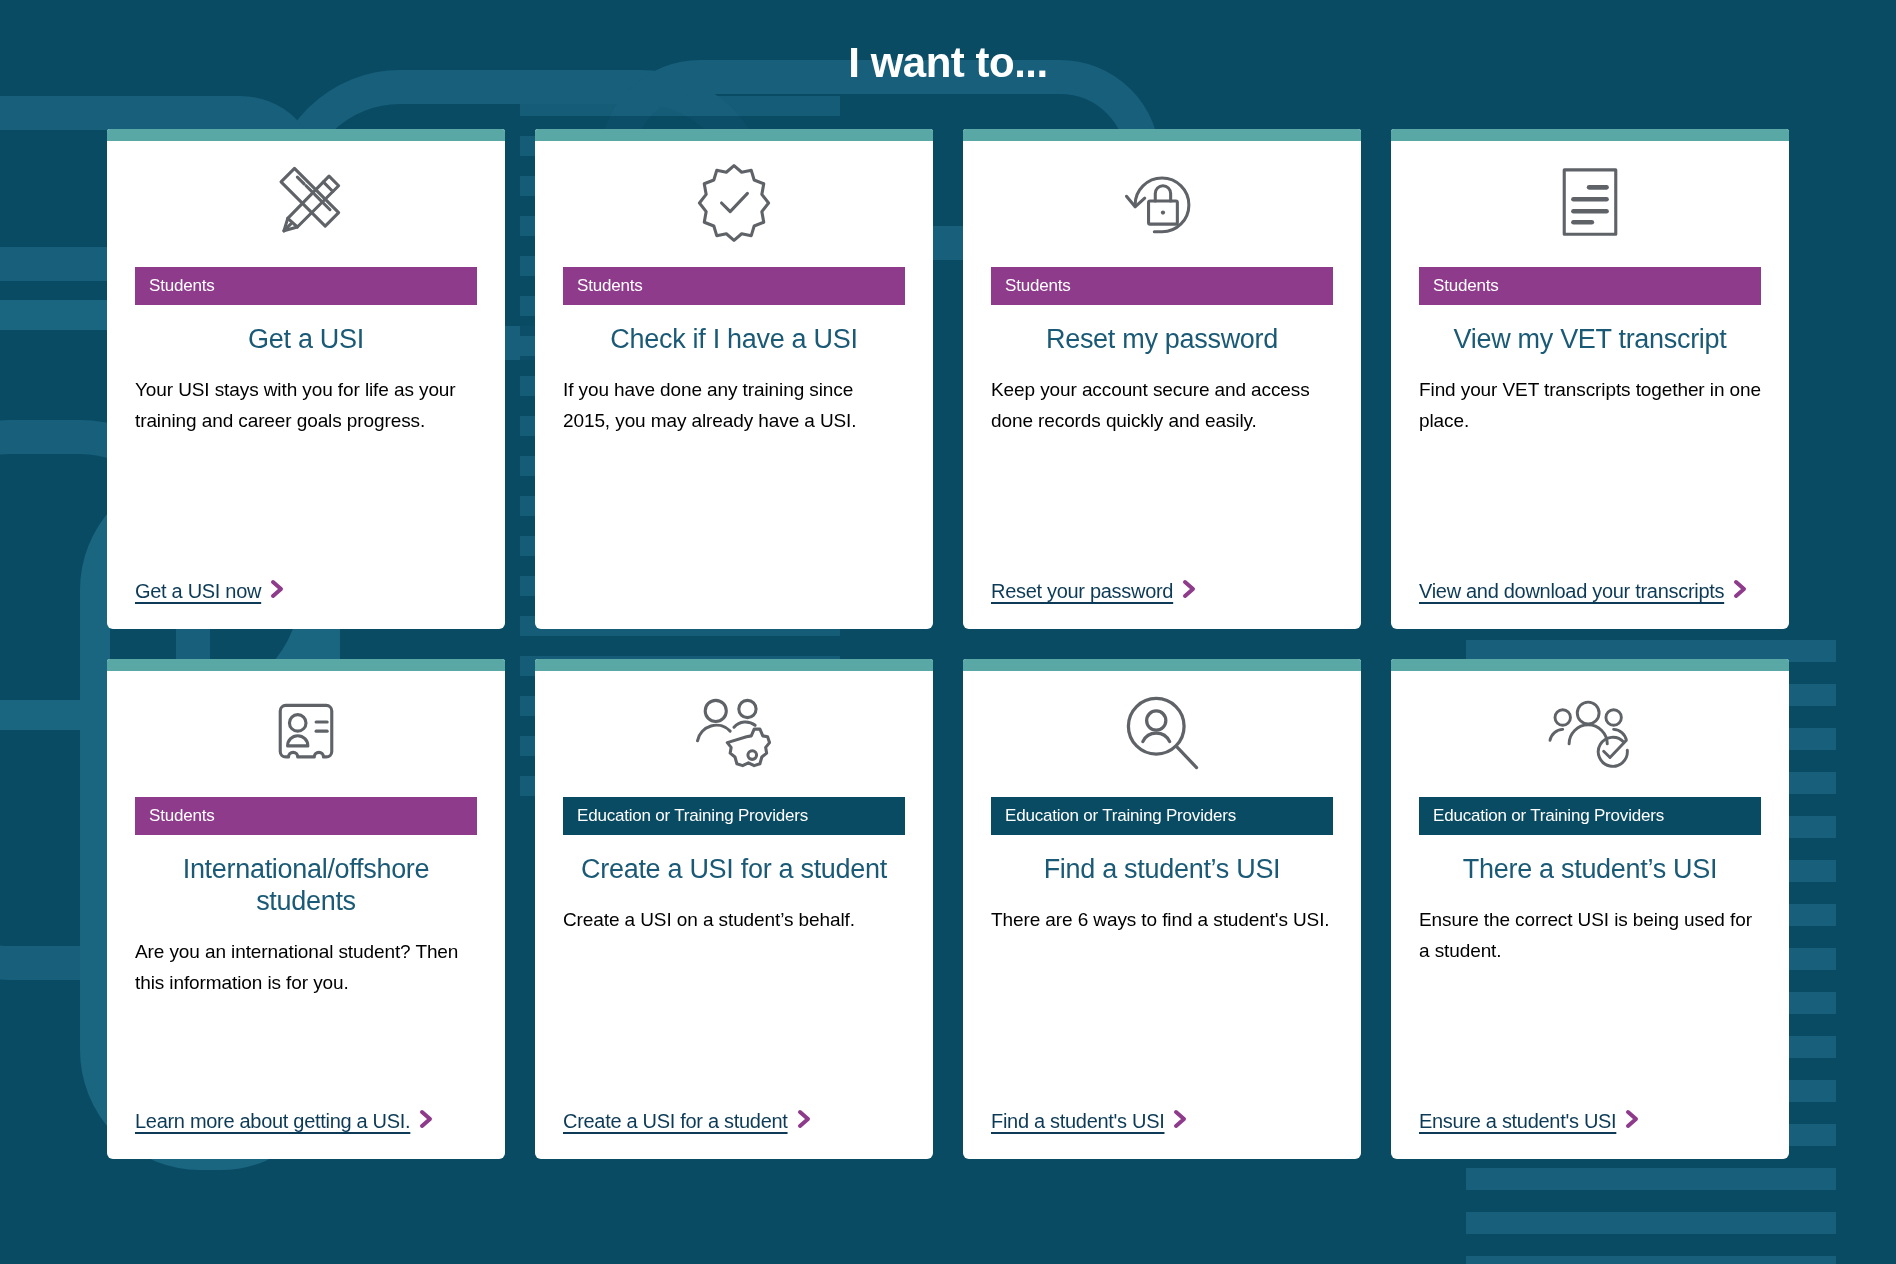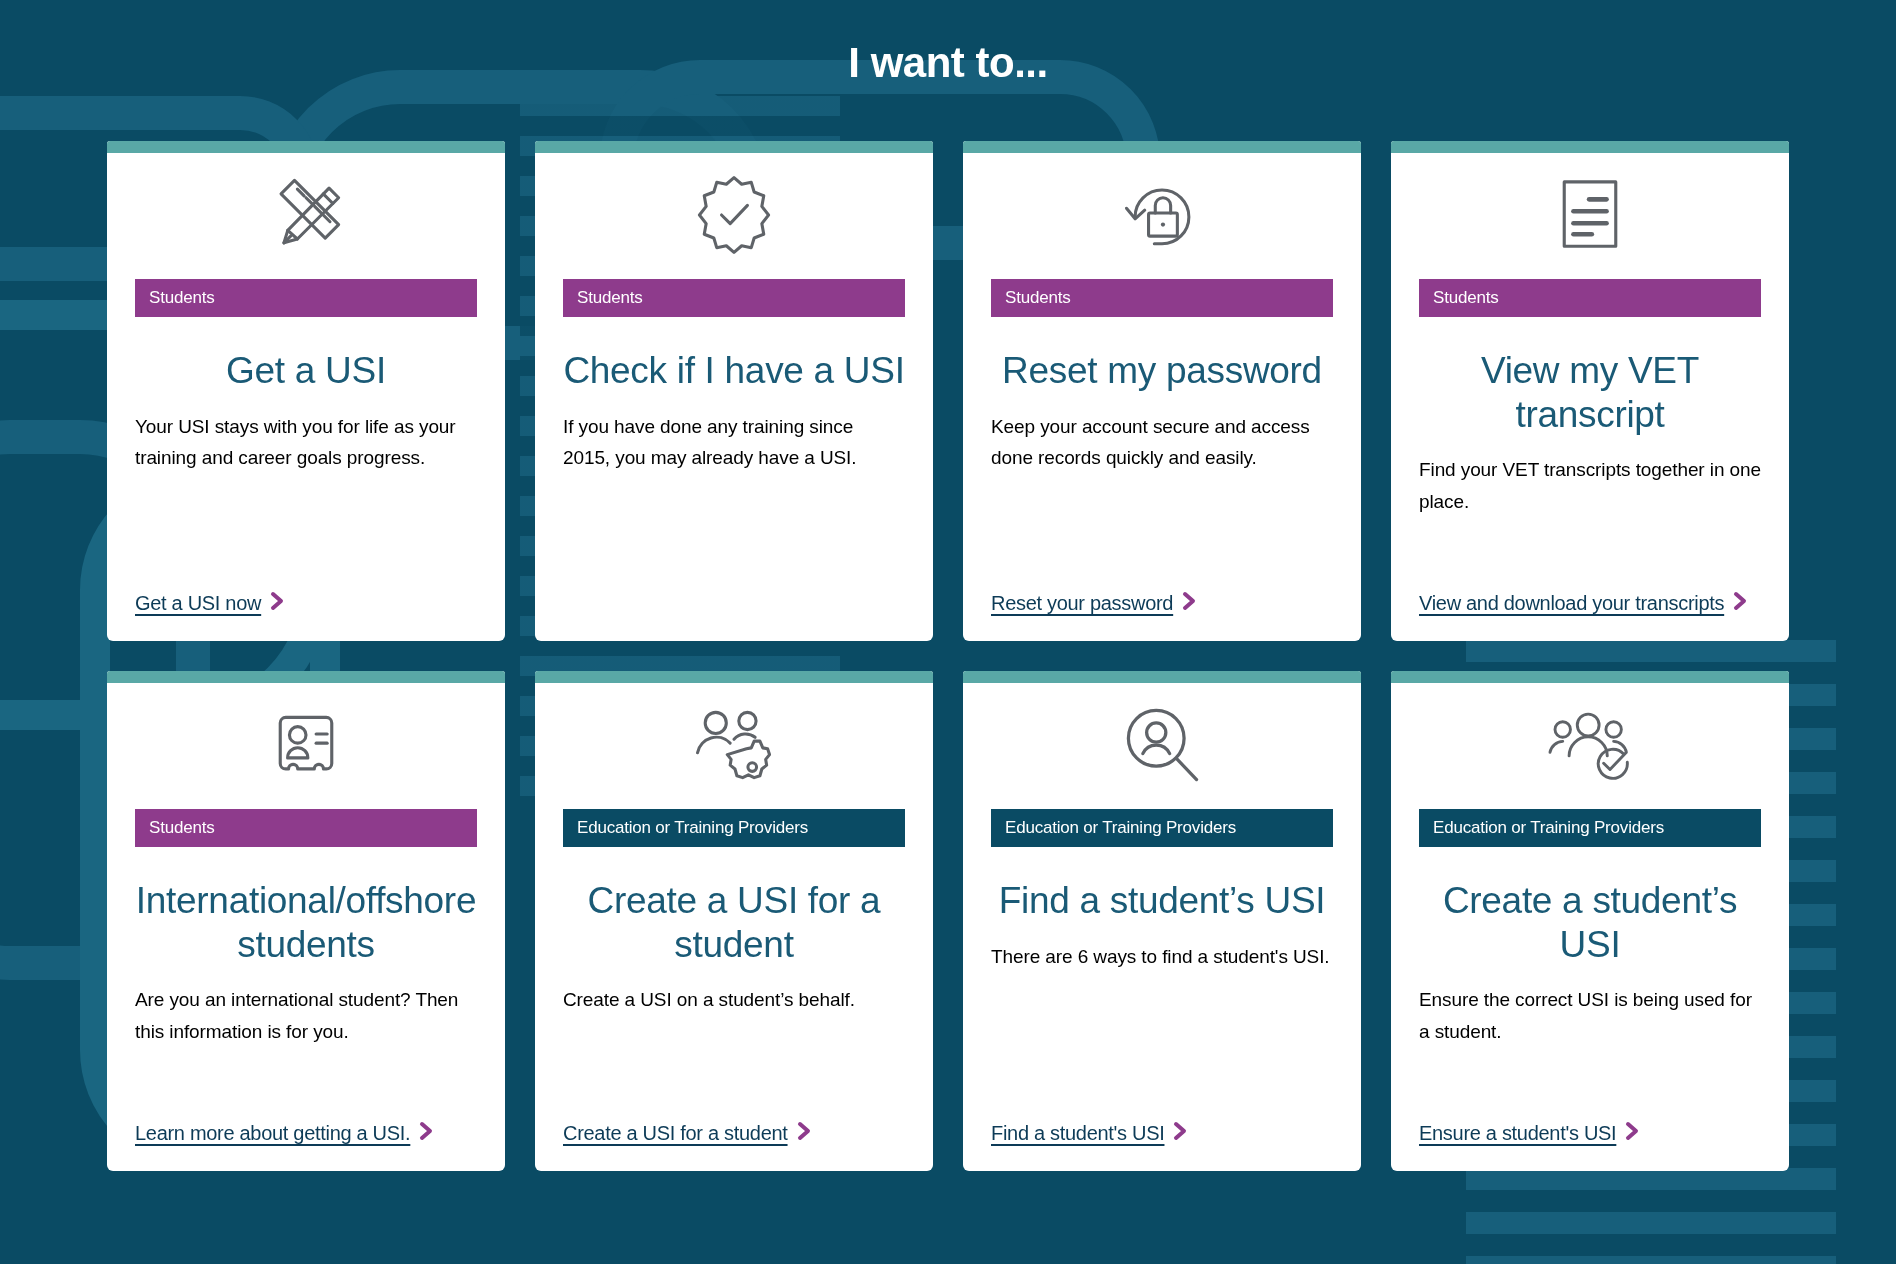--- a/index.html
+++ b/index.html
@@ -83,21 +83,21 @@
     font-size: 42px;
     font-weight: bold;
     letter-spacing: -0.5px;
     padding-top: 39px;
   }
 
   
   .grid {
     position: relative;
     z-index: 2;
-    margin: 12px auto;
+    margin: 0 auto;
     padding: 42px 0 0 0;
     width: 1656px;
     display: grid;
     grid-template-columns: repeat(4, 398px);
     column-gap: 17px;
     row-gap: 20px;
     justify-content: center;
     gap: 30px;
   }
 
@@ -136,23 +136,23 @@
     color: #FFFFFF;
     font-size: 17px;
     font-weight: normal;
     letter-spacing: -0.2px;
   }
   .badge.students  { background: #8E3B8C; }
   .badge.providers { background: #0A4B64; }
 
   .card-title {
     color: #1A5A76;
-    font-size: 37px;
+    font-size: 27px;
     text-align: center;
-    padding: 32px 24px 0 24px;
+    padding: 19px 24px 0 24px;
     line-height: 1.18;
     letter-spacing: -0.3px;
     flex: 0 0 auto;
   }
 
   .card-body {
     color: #000000;
     font-size: 19px;
     line-height: 1.65;
     padding: 18px 28px 0 28px;
@@ -343,21 +343,21 @@
     <path d="M32 62 a21 21 0 0 1 42 0"></path>
     <circle cx="25" cy="33" r="8.5"></circle>
     <path d="M11 58 a15 15 0 0 1 14 -12"></path>
     <circle cx="81" cy="33" r="8.5"></circle>
     <path d="M81 46 a15 15 0 0 1 14 12"></path>
     <path d="M92 60 a16 16 0 1 0 4 9"></path>
     <path d="M70 70 l7 7 17 -18"></path>
   </svg>
       </div>
     <div class="badge providers">Education or Training Providers</div>
-    <div class="card-title">Create a student’s USI</div>
+    <div class="card-title">There a student’s USI</div>
     <div class="card-body">Ensure the correct USI is being used for a student.</div>
     <div class="card-link">
       <a href="#"><span>Ensure a student's USI</span><span class="chev"><svg width="20" height="22" viewBox="0 0 20 22" fill="none" stroke="#8E3B8C" stroke-width="4" stroke-linecap="round" stroke-linejoin="round">
               <path d="M5 4 L13 11 L5 18"></path>
             </svg></span></a>
     </div>
     </div>
   </div>
 
 </body></html>

